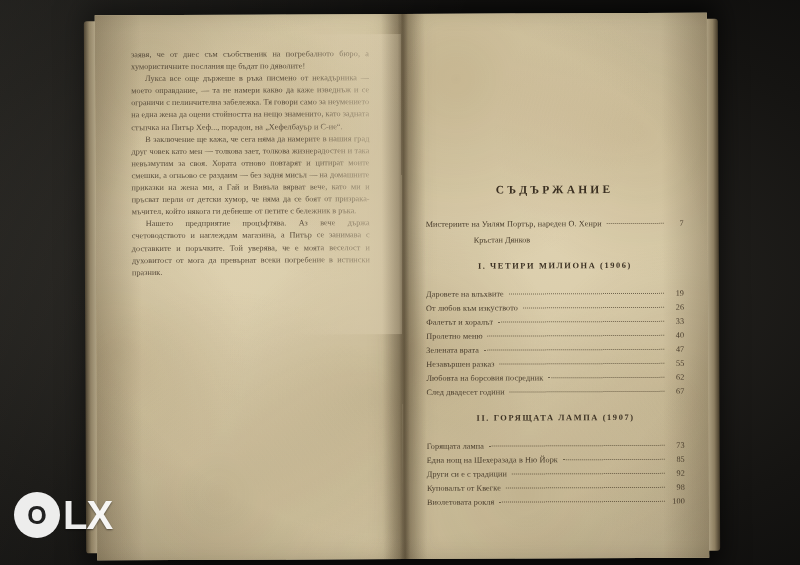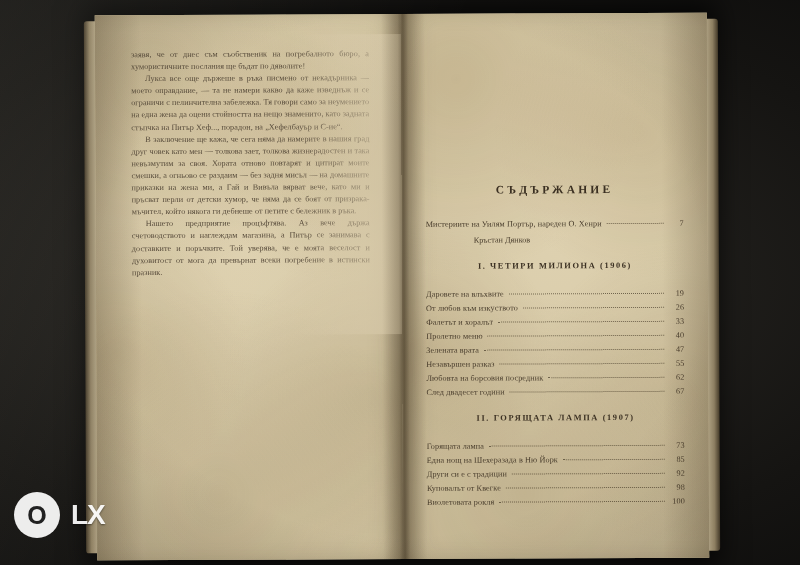--- a/index.html
+++ b/index.html
@@ -252,24 +252,23 @@
     display: flex; align-items: center; justify-content: center;
     color: #222;
     font-family: "Liberation Sans", sans-serif;
     font-weight: 700;
     font-size: 25px;
   }
   .wm .lx {
     color: #ffffff;
     font-family: "Liberation Sans", sans-serif;
     font-weight: 700;
-    font-size: 28px;
+    font-size: 40px;
     letter-spacing: -1px;
     text-shadow: 0 1px 2px rgba(0,0,0,0.5);
-    margin-left: 8px;
   }
 
   
   .haze {
     position: absolute;
     inset: 0;
     pointer-events: none;
     background: linear-gradient(115deg, rgba(255,248,225,0.08) 0%, rgba(255,245,215,0.0) 45%);
   }
 </style>

